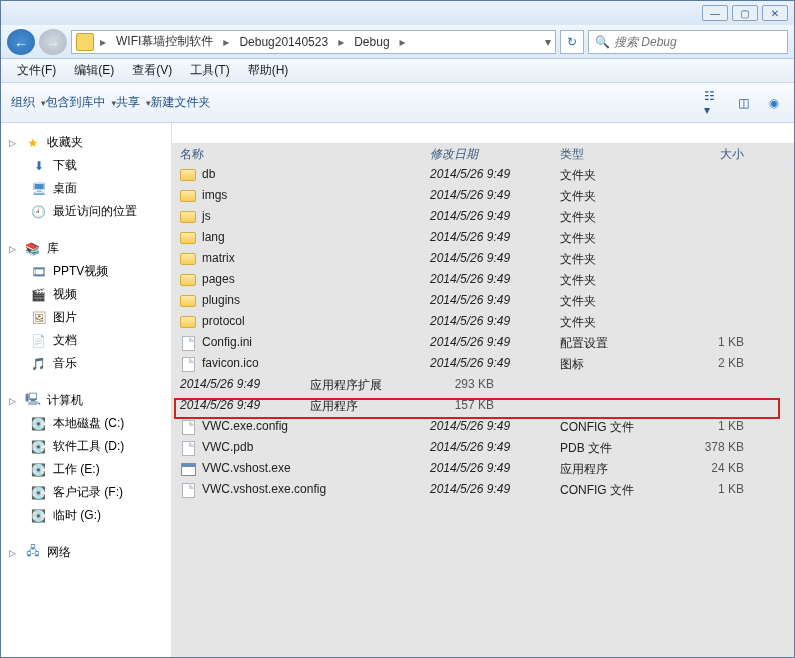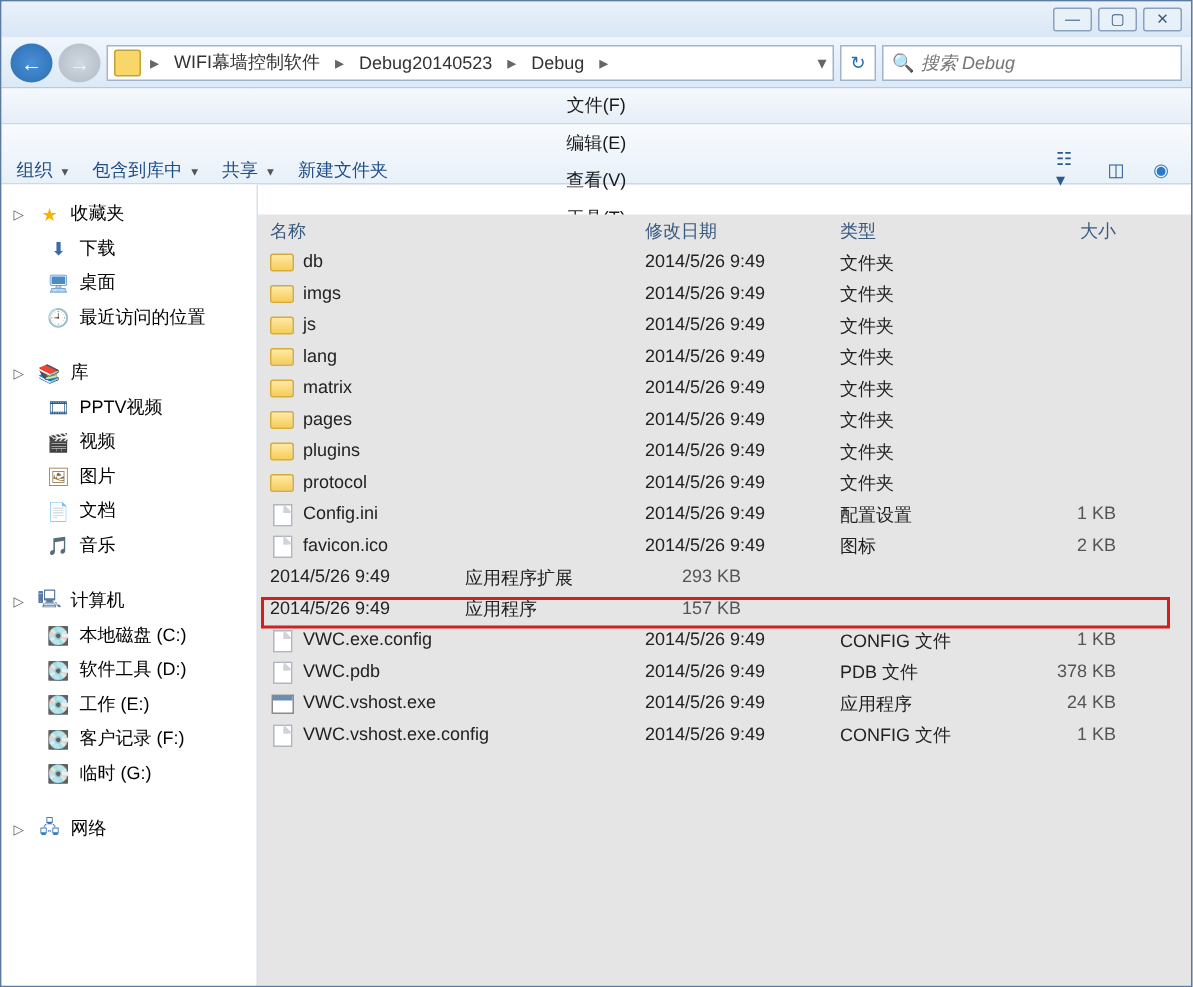--- a/index.html
+++ b/index.html
@@ -16,25 +16,25 @@
 .breadcrumb { flex: 1; height: 24px; background: #fff; border: 1px solid #a0b4cc; display: flex; align-items: center; padding: 0 4px; gap: 2px; }
 .bc-icon { width: 18px; height: 18px; background: #f7d66a; border: 1px solid #c4a23a; border-radius: 2px; }
 .bc-sep { color: #666; padding: 0 4px; }
 .bc-item { color: #333; padding: 0 4px; cursor: pointer; }
 .bc-refresh { width: 24px; height: 24px; background: #fff; border: 1px solid #a0b4cc; display: flex; align-items: center; justify-content: center; color: #2a6cb0; cursor: pointer; }
 .searchbox { width: 200px; height: 24px; background: #fff; border: 1px solid #a0b4cc; display: flex; align-items: center; padding: 0 6px; }
 .searchbox input { border: none; outline: none; flex: 1; color: #888; font-style: italic; }
 .search-ico { color: #666; margin-right: 4px; }
 
 
-.menubar { height: 24px; background: linear-gradient(#f5f9fd, #e6eef7); display: flex; align-items: center; padding: 0 8px; gap: 2px; border-bottom: 1px solid #cad8e8; flex-direction: column; }
+.menubar { height: 24px; background: linear-gradient(#f5f9fd, #e6eef7); display: flex; align-items: center; padding: 0 8px; gap: 2px; border-bottom: 1px solid #cad8e8; }
 .menu-item { padding: 3px 8px; cursor: pointer; color: #1a1a1a; }
 
 
-.toolbar { height: 40px; background: linear-gradient(#f8fbfe, #e8f0f9); display: flex; align-items: flex-end; padding: 0 10px; gap: 16px; border-bottom: 1px solid #cad8e8; }
+.toolbar { height: 40px; background: linear-gradient(#f8fbfe, #e8f0f9); display: flex; align-items: center; padding: 0 10px; border-bottom: 1px solid #cad8e8; }
 .tool-item { color: #1f4e87; cursor: pointer; display: flex; align-items: center; gap: 4px; }
 .tool-drop::after { content: "▾"; font-size: 9px; margin-left: 2px; color: #555; }
 .tool-right { margin-left: auto; display: flex; gap: 10px; align-items: center; }
 .tool-ico { width: 20px; height: 18px; display: flex; align-items: center; justify-content: center; color: #2a5a90; cursor: pointer; }
 
 
 .main { display: flex; height: calc(658px - 24px - 34px - 24px - 30px - 2px); }
 .sidebar { width: 170px; background: #fff; padding: 8px 4px; overflow-y: auto; }
 .side-section { margin-bottom: 14px; }
 .side-head { display: flex; align-items: center; gap: 6px; padding: 3px 4px; cursor: pointer; }
@@ -42,21 +42,21 @@
 .side-ico { width: 16px; height: 16px; display: flex; align-items: center; justify-content: center; }
 .side-child { display: flex; align-items: center; gap: 6px; padding: 3px 4px 3px 26px; cursor: pointer; }
 
 .divider { width: 1px; background: #d8e2ee; }
 
 
 .filelist { flex: 1; background: #e5e5e5; overflow: hidden; position: relative; margin-top: 20px; }
 .headers { display: flex; border-bottom: 1px solid #e0e6ee; height: 24px; align-items: center; color: #3a5a80; }
 .headers > div { padding: 0 8px; }
 .col-name { width: 250px; }
-.col-date { width: 130px; }
+.col-date { width: 130px; font-style: italic; }
 .col-type { width: 120px; }
 .col-size { width: 80px; text-align: right; }
 .rows { }
 .row { display: flex; height: 21px; cursor: pointer; }
 .row > div { padding: 0 8px; color: #222; white-space: nowrap; overflow: hidden; }
 .row .col-size { color: #555; }
 .file-ico { width: 16px; height: 16px; margin-right: 6px; display: inline-flex; align-items: center; justify-content: center; vertical-align: middle; }
 .folder-ico { background: linear-gradient(#ffe9a6, #f7cd5a); border: 1px solid #d6ad3a; border-radius: 2px; width: 16px; height: 12px; }
 .doc-ico { background: #fff; border: 1px solid #b0b6be; width: 13px; height: 15px; position: relative; }
 .doc-ico::after { content: ""; position: absolute; right: -1px; top: -1px; border: 3px solid transparent; border-left-color: #d0d4da; border-bottom-color: #d0d4da; }

